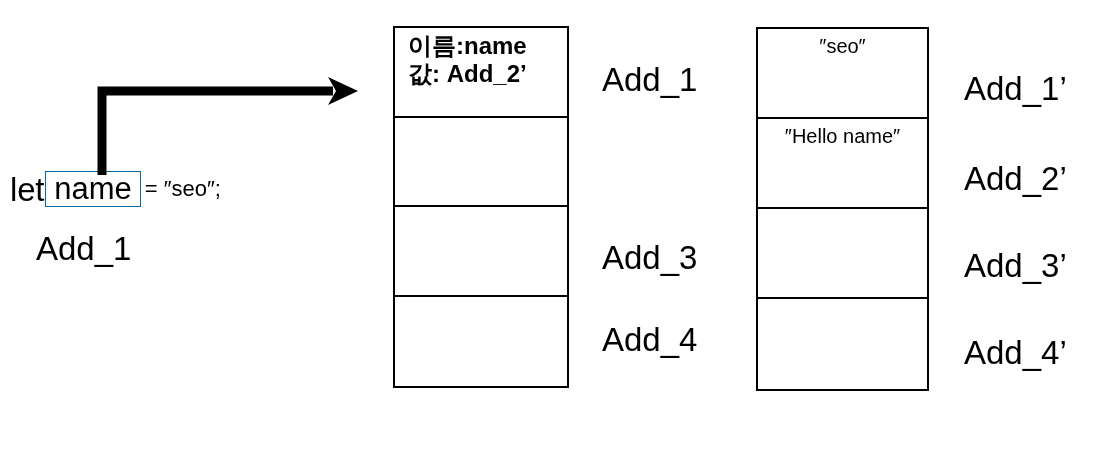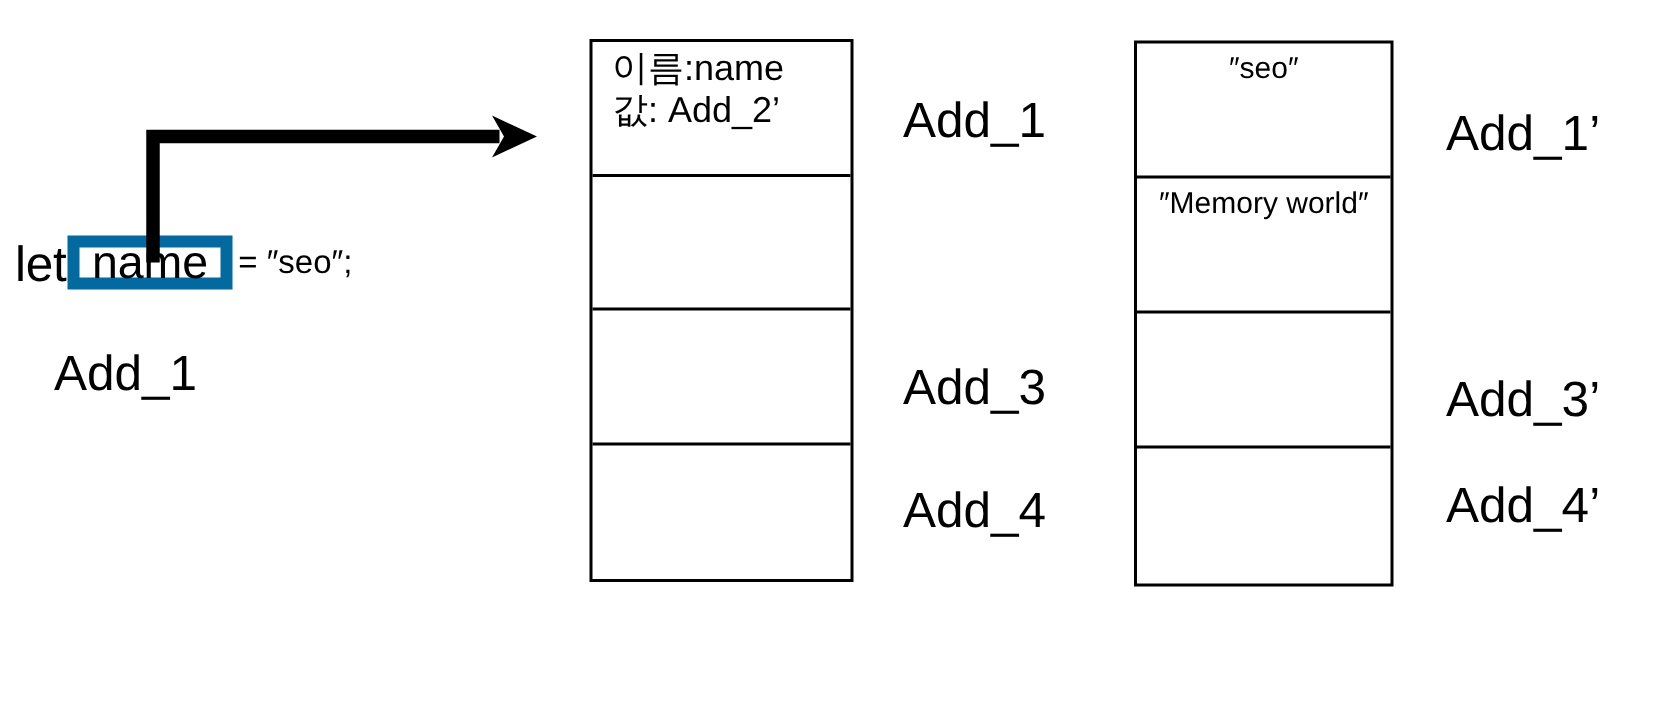--- a/index.html
+++ b/index.html
@@ -16,34 +16,34 @@
     width: 1104px;
     height: 473px;
     background: #ffffff;
     overflow: hidden;
   }
 
   
   .code-line {
     position: absolute;
     left: 10px;
-    top: 152px;
+    top: 166px;
     height: 46px;
     display: flex;
     align-items: center;
     white-space: nowrap;
     text-align: center;
   }
   .code-kw {
     font-size: 33px;
     line-height: 1;
     letter-spacing: -0.2px;
   }
   .code-var-box {
-    border: 8px solid #0369a1;
+    border: 1px solid #0369a1;
     padding: 1px 8px 2px 8px;
     margin: 0 2px 0 1px;
     display: inline-flex;
     align-items: center;
     box-sizing: border-box;
     height: 36px;
   }
   .code-var {
     font-size: 31px;
     line-height: 1;
@@ -91,21 +91,21 @@
   }
   .mem-cell {
     box-sizing: border-box;
     border-bottom: 2px solid #000000;
     position: relative;
     overflow: hidden;
   }
   .mem-cell:last-child {
     border-bottom: none;
   }
-  #mem-col-primary .mem-cell { height: 25%; }
+  #mem-col-primary .mem-cell { height: 25%; font-weight: bold; }
   #mem-col-secondary .mem-cell { height: 25%; }
 
   .cell-text-left {
     position: absolute;
     left: 13px;
     top: 4px;
     font-size: 24px;
     line-height: 1.17;
     white-space: pre-line;
     text-align: left;
@@ -175,28 +175,29 @@
 
   <div class="addr-label addr-primary" style="top:63px">Add_1</div>
   <div class="addr-label addr-primary" style="top:241px">Add_3</div>
   <div class="addr-label addr-primary" style="top:323px">Add_4</div>
 
   <div class="mem-col" id="mem-col-secondary">
     <div class="mem-cell">
       <div class="cell-text-center">″seo″</div>
     </div>
     <div class="mem-cell">
-      <div class="cell-text-center">″Memory world″</div>
+      <div class="cell-text-center">″Hello name″</div>
     </div>
     <div class="mem-cell">
       <div class="cell-text-center"></div>
     </div>
     <div class="mem-cell">
       <div class="cell-text-center"></div>
     </div>
   </div>
 
   <div class="addr-label addr-secondary" style="top:72px">Add_1’</div>
+  <div class="addr-label addr-secondary" style="top:162px">Add_2’</div>
   <div class="addr-label addr-secondary" style="top:249px">Add_3’</div>
-  <div class="addr-label addr-secondary" style="top:320px">Add_4’</div>
+  <div class="addr-label addr-secondary" style="top:336px">Add_4’</div>
 
 
 </div>
 
 </body></html>

